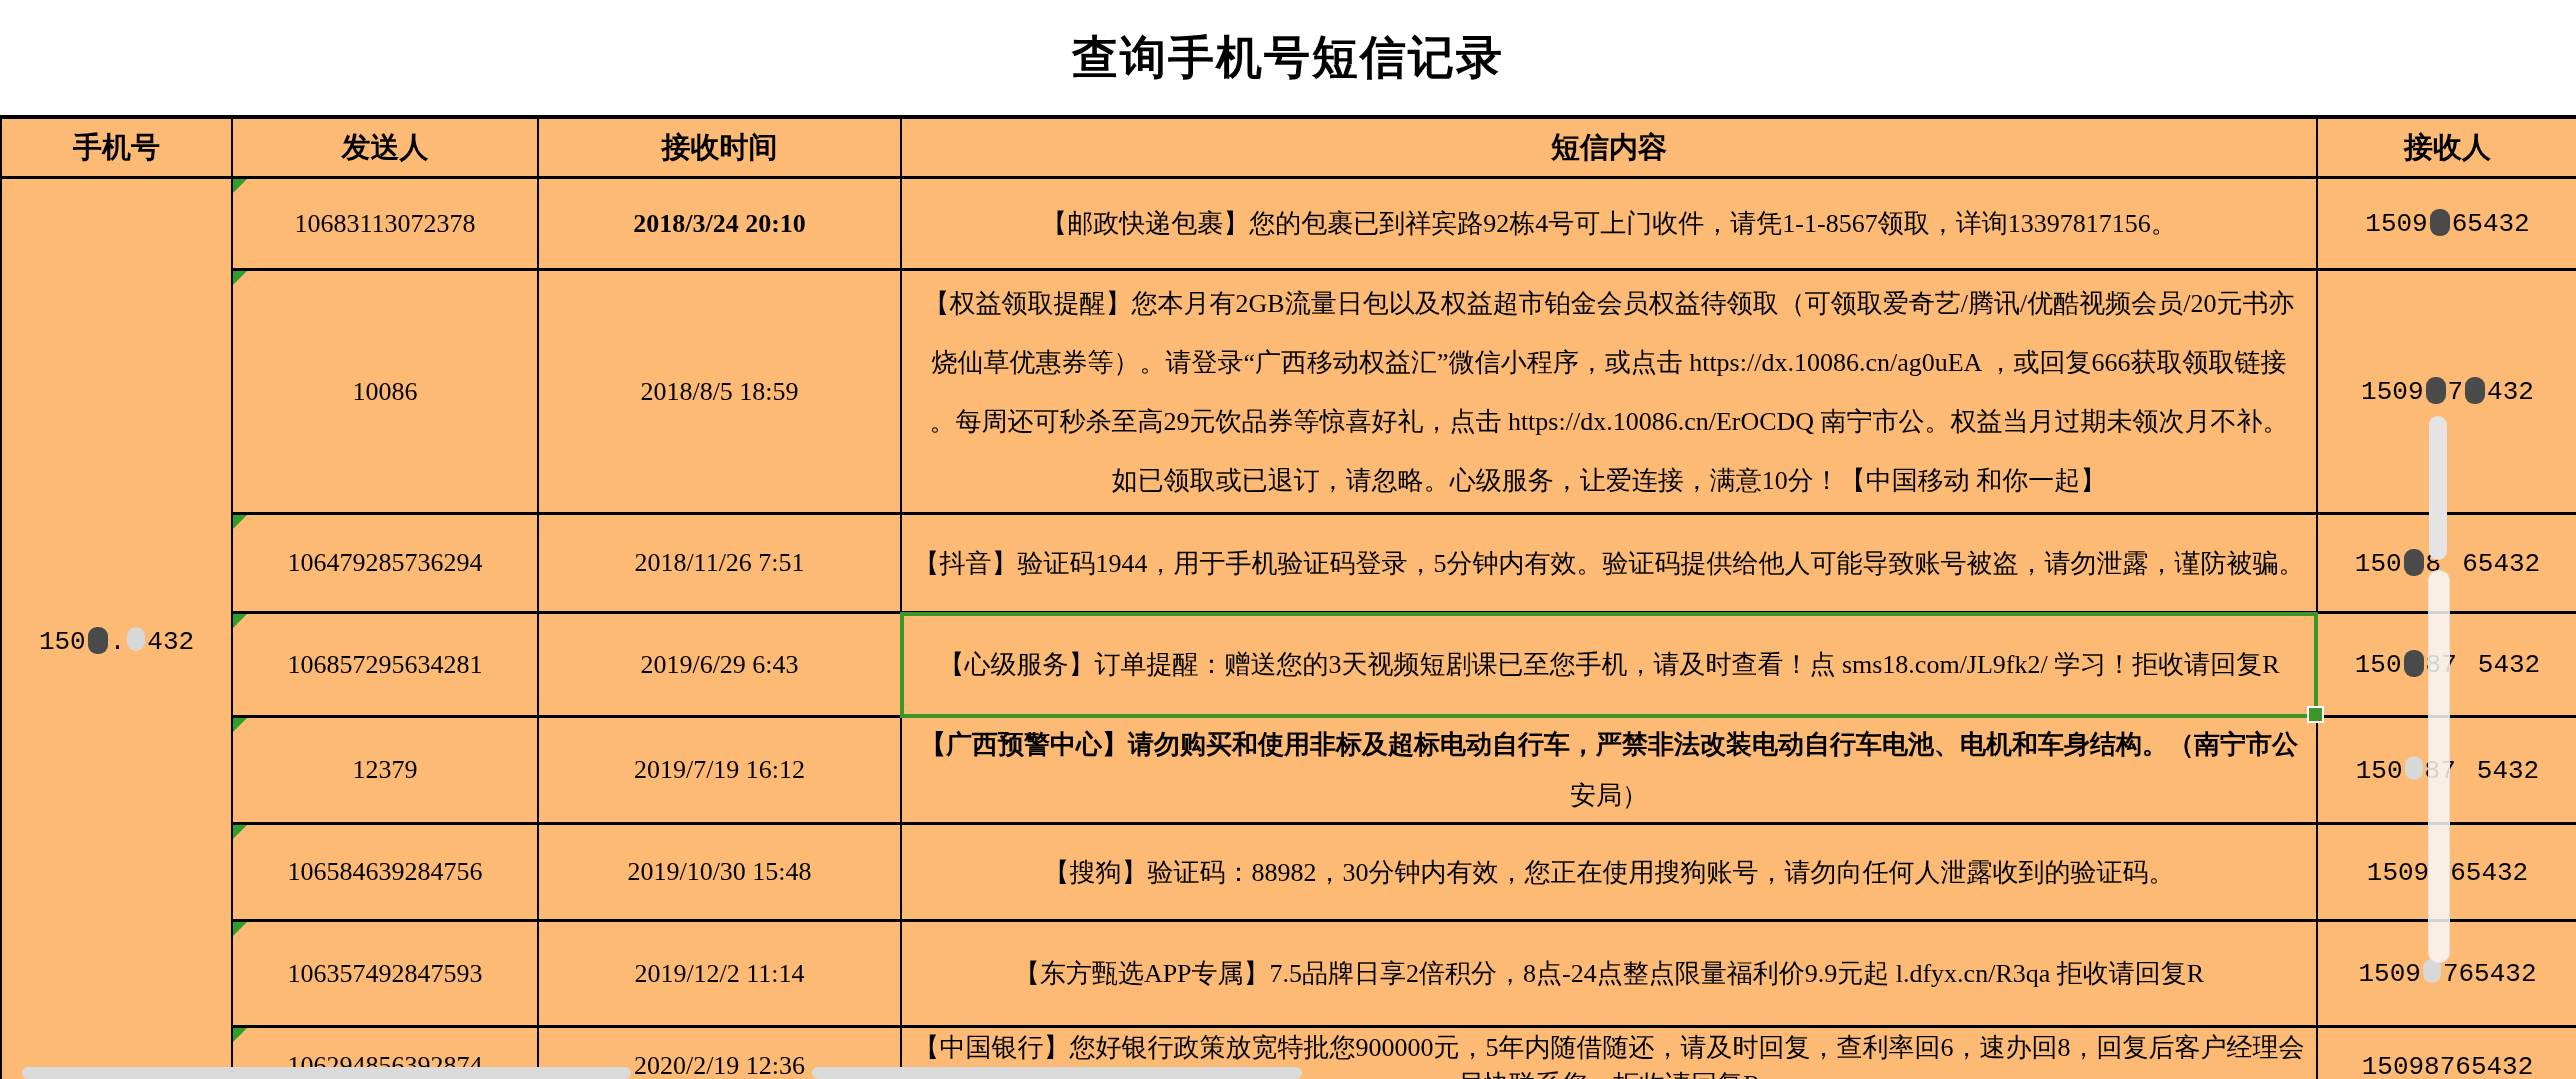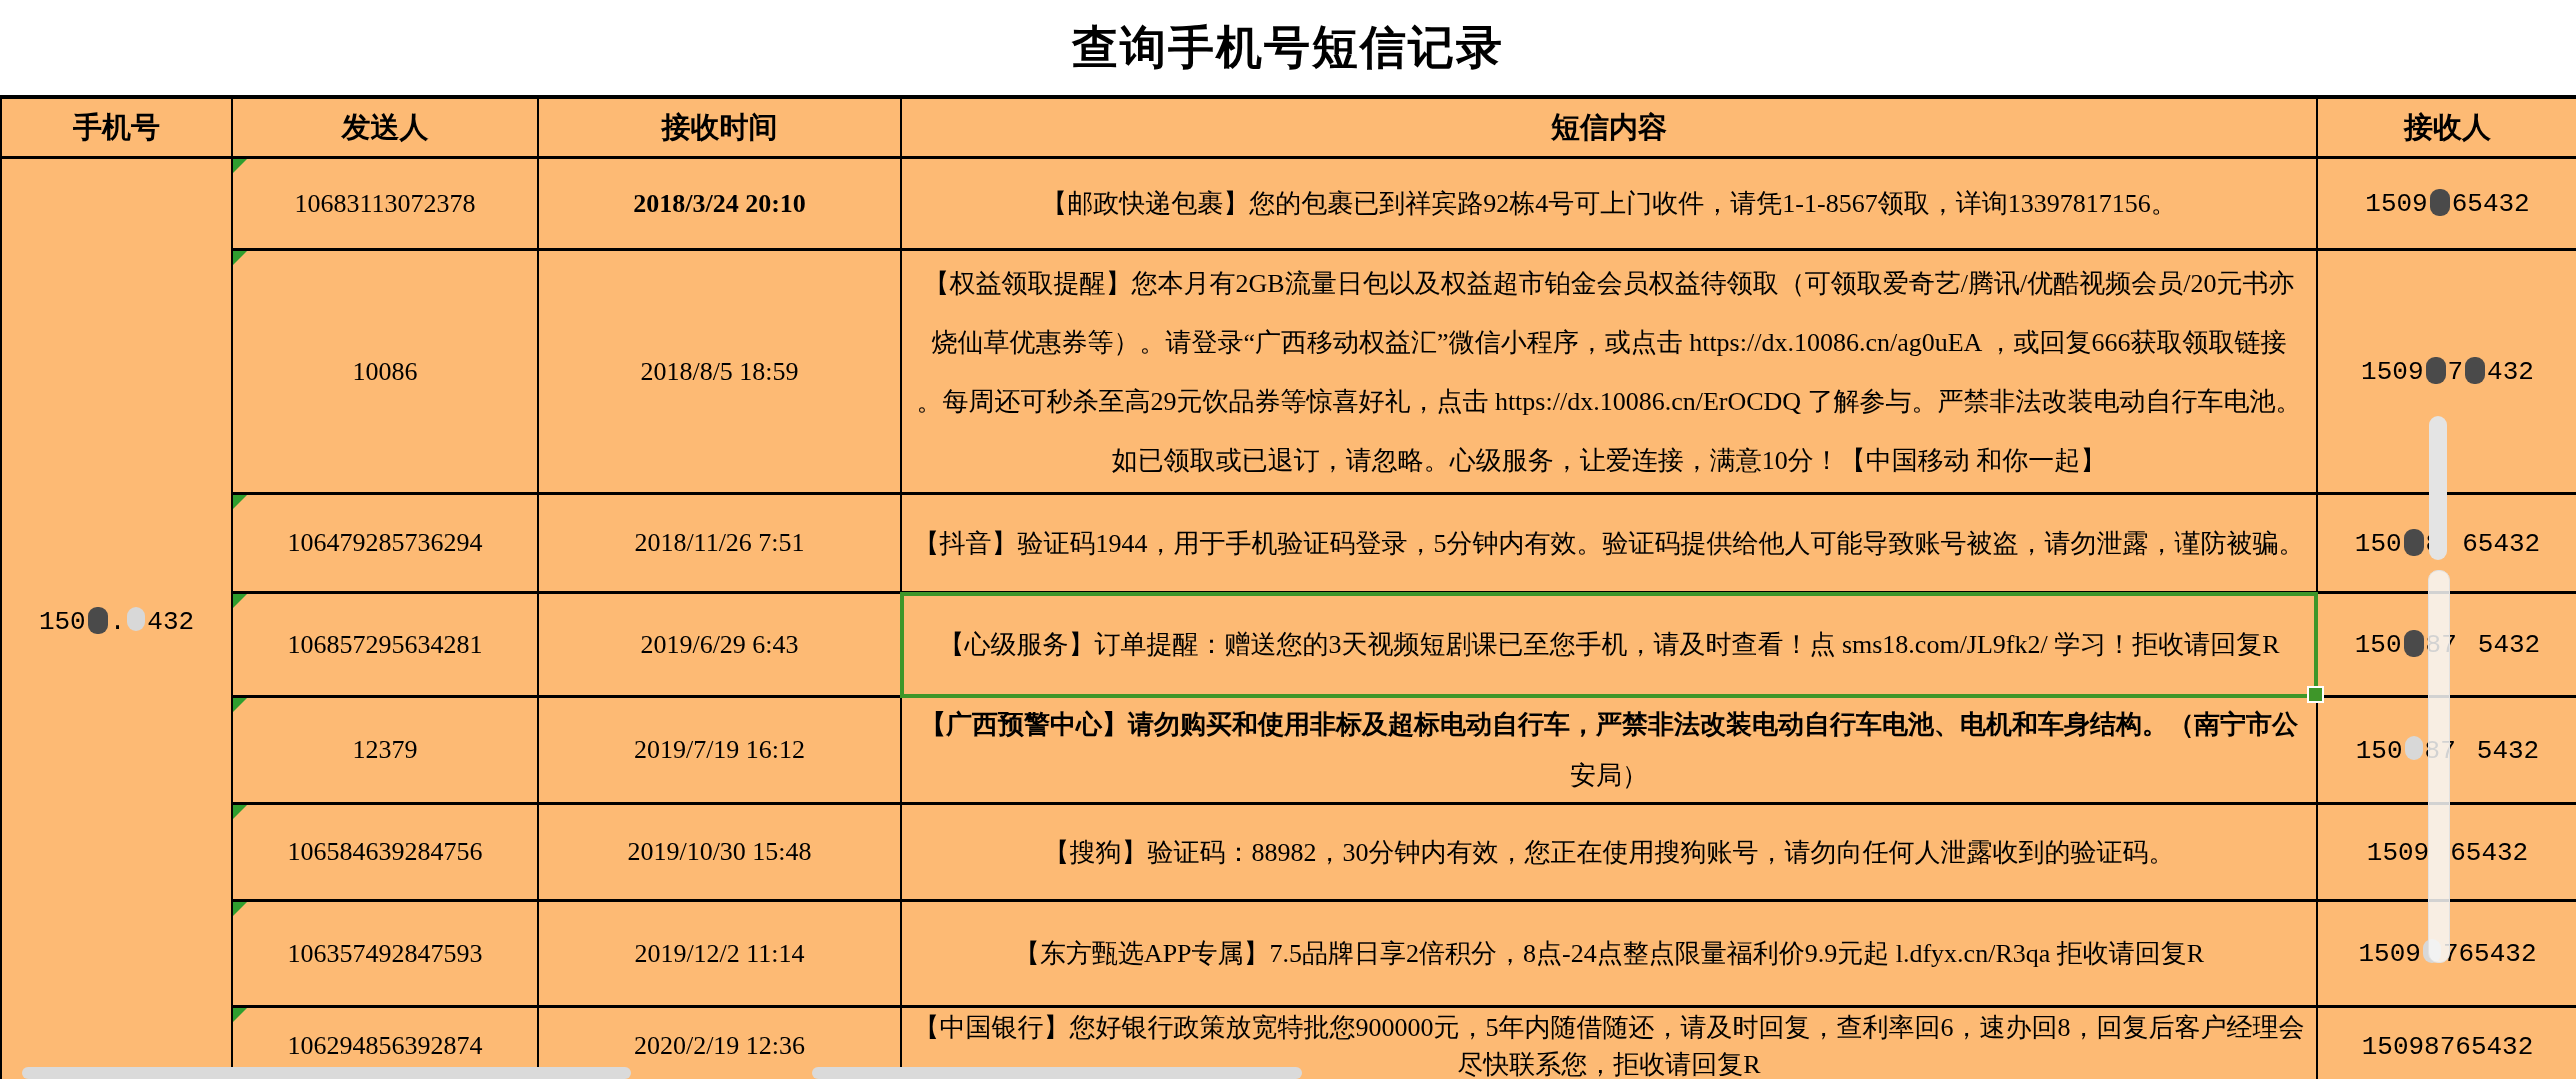--- a/index.html
+++ b/index.html
@@ -2,21 +2,21 @@
 <html><head>
 <meta charset="utf-8">
 <style>
   html,body{margin:0;padding:0;}
   body{
     width:2576px;height:1080px;background:#ffffff;color:#000;
     font-family:"Liberation Serif","DejaVu Serif",serif;
     overflow:hidden;position:relative;
   }
   .title{
-    height:95px;display:flex;align-items:center;justify-content:center;
+    height:115px;display:flex;align-items:center;justify-content:center;
     font-size:46px;font-weight:bold;letter-spacing:2px;
   }
   table{border-collapse:collapse;table-layout:fixed;width:2576px;}
   th,td{
     border:2px solid #000;border-top-width:3px;border-bottom-width:3px;
     padding:0;text-align:center;vertical-align:middle;background:#fdba74;
   }
   thead th{border-top-width:4px;font-size:29px;font-weight:bold;height:57px;}
   td{font-size:26px;}
   .sender-cell{position:relative;}
@@ -88,21 +88,21 @@
             <span>65432</span>
           </span></td>
       </tr>
       <tr style="height: 244px;">
         <td class="sender-cell"><i class="tri"></i><span>10086</span></td>
         <td><span>2018/8/5 18:59</span></td>
         <td class="content-cell">
           <div class="content-lines">
             <div class="line" style="line-height: 59px;">【权益领取提醒】您本月有2GB流量日包以及权益超市铂金会员权益待领取（可领取爱奇艺/腾讯/优酷视频会员/20元书亦</div>
             <div class="line" style="line-height: 59px;">烧仙草优惠券等）。请登录“广西移动权益汇”微信小程序，或点击 https://dx.10086.cn/ag0uEA ，或回复666获取领取链接</div>
-            <div class="line" style="line-height: 59px;">。每周还可秒杀至高29元饮品券等惊喜好礼，点击 https://dx.10086.cn/ErOCDQ 了解参与。严禁非法改装电动自行车电池。</div>
+            <div class="line" style="line-height: 59px;">。每周还可秒杀至高29元饮品券等惊喜好礼，点击 https://dx.10086.cn/ErOCDQ 南宁市公。权益当月过期未领次月不补。</div>
             <div class="line" style="line-height: 59px;">如已领取或已退订，请忽略。心级服务，让爱连接，满意10分！【中国移动 和你一起】</div>
           </div>
         </td>
         <td><span class="segwrap">
             <span>1509</span>
             <span class="blob dark"></span>
             <span>7</span>
             <span class="blob dark"></span>
             <span>432</span>
           </span></td>

